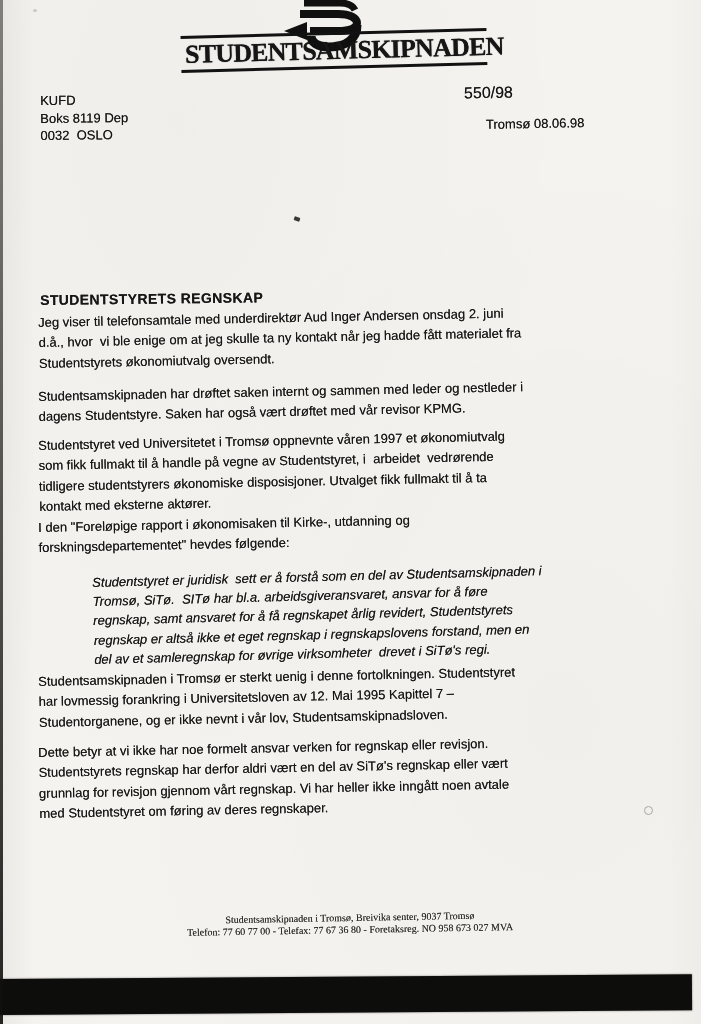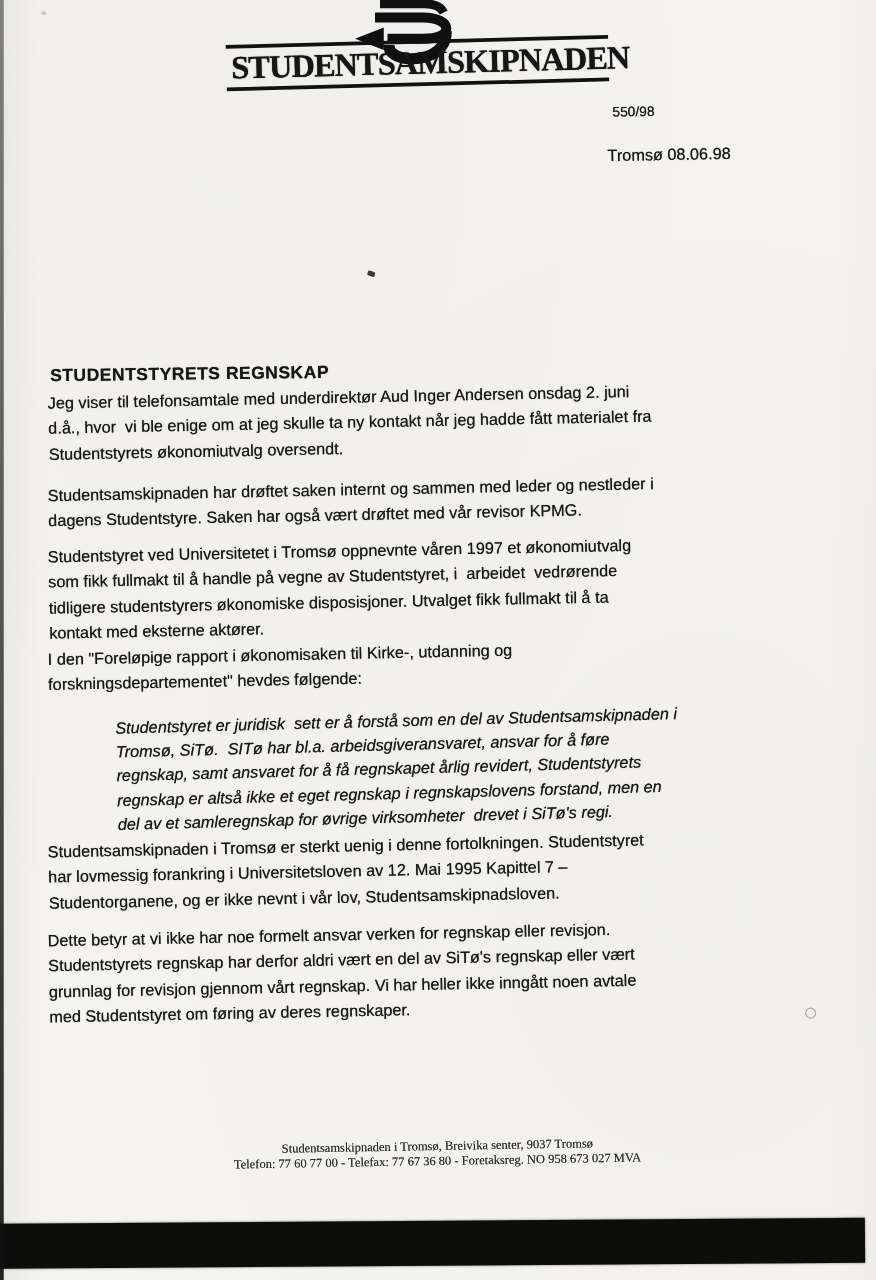--- a/index.html
+++ b/index.html
@@ -39,21 +39,21 @@
     position:absolute;left:181px;top:36px;width:298px;
     border-top:3px solid #121212;border-bottom:3px solid #121212;
     padding:3px 4px 2px 4px;
     font-family:"Liberation Serif", serif;
     font-weight:700;font-size:26px;line-height:1;
     letter-spacing:-0.8px;white-space:nowrap;
     transform:rotate(-1.5deg);transform-origin:0 50%;
     text-shadow:0 0 0.8px rgba(0,0,0,0.9);
   }
   .recipient{left:40px;top:92px;font-size:13px;line-height:17.5px;transform:rotate(-0.6deg);transform-origin:0 0;}
-  .journal{left:490px;top:84px;font-size:11px;transform:rotate(-1deg);}
+  .journal{left:464px;top:84px;font-size:16px;transform:rotate(-1deg);}
   .dateline{left:486px;top:116px;font-size:13px;transform:rotate(-1deg);}
   .subject{left:40px;top:292px;font-size:14px;font-weight:700;letter-spacing:0.4px;transform:rotate(-0.7deg);transform-origin:0 0;}
   .footer{
     position:absolute;left:60px;top:912px;width:580px;
     text-align:center;
     font-family:"Liberation Serif", serif;
     font-size:10px;line-height:11.5px;
     color:#2a2a28;
     transform:rotate(-1deg);
     text-shadow:0 0 0.5px rgba(20,20,20,0.6);
@@ -81,20 +81,23 @@
     <g fill="none" stroke="#101010" stroke-linecap="butt">
       <path d="M24 3 H60 C68 3 73 6 75 10" stroke-width="7"></path>
       <path d="M20 14 H58 C70 14 77 18 77 23 C77 28 70 31 58 31 H30" stroke-width="8"></path>
       <path d="M77 25 C77 38 67 47 49 47 C37 47 31 42 31 36" stroke-width="9"></path>
     </g>
     <polygon points="4,31 27,22 27,40" fill="#101010"></polygon>
   </svg>
 
   <div class="wordmark">STUDENTSAMSKIPNADEN</div>
 
+  <div class="txt recipient">KUFD
+Boks 8119 Dep
+0032  OSLO</div>
   <div class="txt journal">550/98</div>
   <div class="txt dateline">Tromsø 08.06.98</div>
 
   <div class="txt subject">STUDENTSTYRETS REGNSKAP</div>
 
   <div class="txt para" style="top:313px">Jeg viser til telefonsamtale med underdirektør Aud Inger Andersen onsdag 2. juni
 d.å., hvor  vi ble enige om at jeg skulle ta ny kontakt når jeg hadde fått materialet fra
 Studentstyrets økonomiutvalg oversendt.</div>
   <div class="txt para" style="top:387px">Studentsamskipnaden har drøftet saken internt og sammen med leder og nestleder i
 dagens Studentstyre. Saken har også vært drøftet med vår revisor KPMG.</div>

